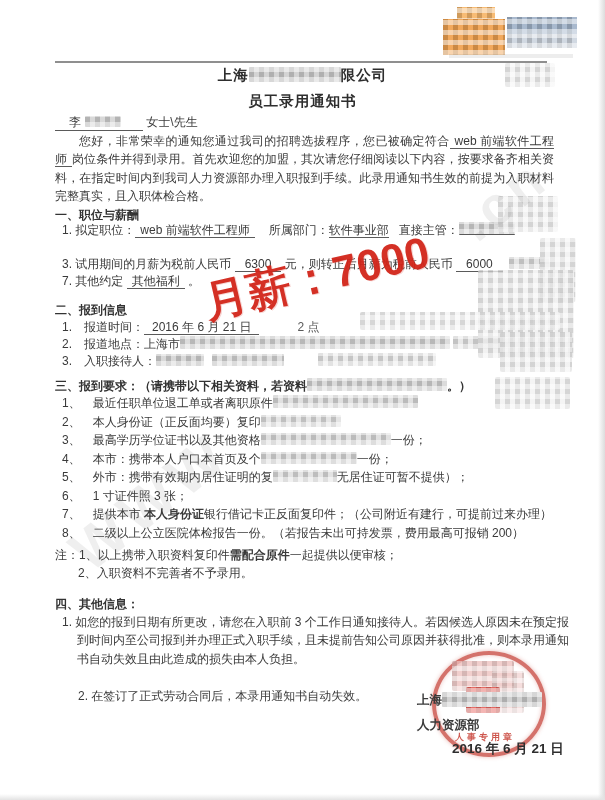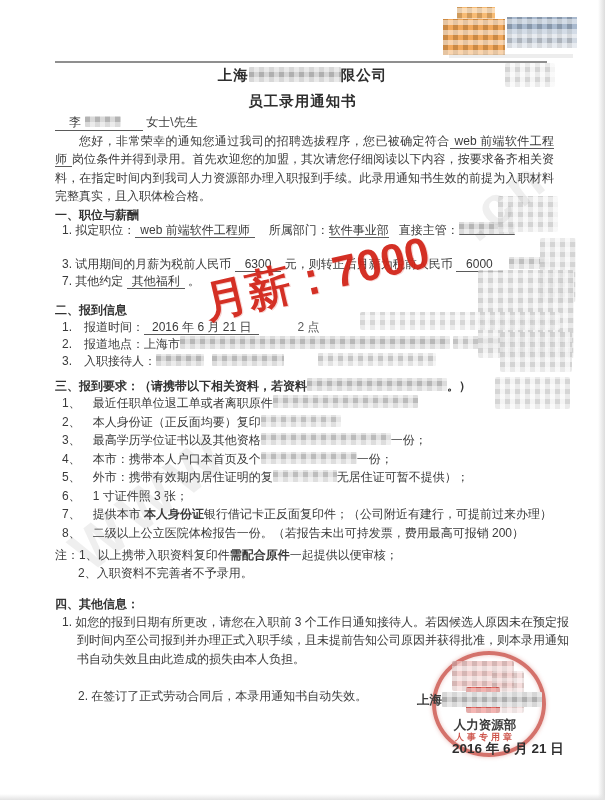--- a/index.html
+++ b/index.html
@@ -128,21 +128,21 @@
 
   <div class="stamp">
     <div class="p mz" style="left:16px;top:6px;width:62px;height:30px;background-color:#e9b0ad;opacity:.75;"></div>
     <div class="p mz" style="left:56px;top:16px;width:32px;height:42px;background-color:#eec6c3;opacity:.7;"></div>
     <div class="p mz" style="left:30px;top:32px;width:34px;height:26px;background-color:#e0372e;opacity:.9;"></div>
   </div>
 
   <div class="line ftxt" style="top:692px;left:417px;font-size:12.5px;font-weight:600;">
     <span>上海</span><span class="redact mz" style="width:100px;height:15px;background-color:#c6c6c6;vertical-align:-3px;"></span>
   </div>
-  <div class="line ftxt b" style="top:717px;left:417px;width:136px;text-align:center;font-size:12.5px;">人力资源部</div>
+  <div class="line ftxt b" style="top:717px;left:417px;width:136px;text-align:left;font-size:12.5px;">人力资源部</div>
   <div class="stamp-label">人事专用章</div>
   <div class="line ftxt b" style="top:740px;left:452px;font-size:13.5px;color:#2e2e2e;">2016 年 6 月 21 日</div>
 
   <div class="ghost mz" style="left:505px;top:63px;width:50px;height:24px;background-color:#efefef;"></div>
   <div class="ghost mz" style="left:498px;top:196px;width:60px;height:36px;background-color:#ededed;"></div>
   <div class="ghost mz" style="left:540px;top:238px;width:36px;height:64px;background-color:#eeeeee;"></div>
   <div class="ghost mz" style="left:478px;top:270px;width:96px;height:88px;background-color:#ececec;"></div>
   <div class="ghost mz" style="left:360px;top:312px;width:200px;height:18px;background-color:#f1f1f1;"></div>
   <div class="ghost mz" style="left:500px;top:332px;width:72px;height:40px;background-color:#ededed;"></div>
   <div class="ghost mz" style="left:495px;top:377px;width:75px;height:32px;background-color:#efefef;"></div>

